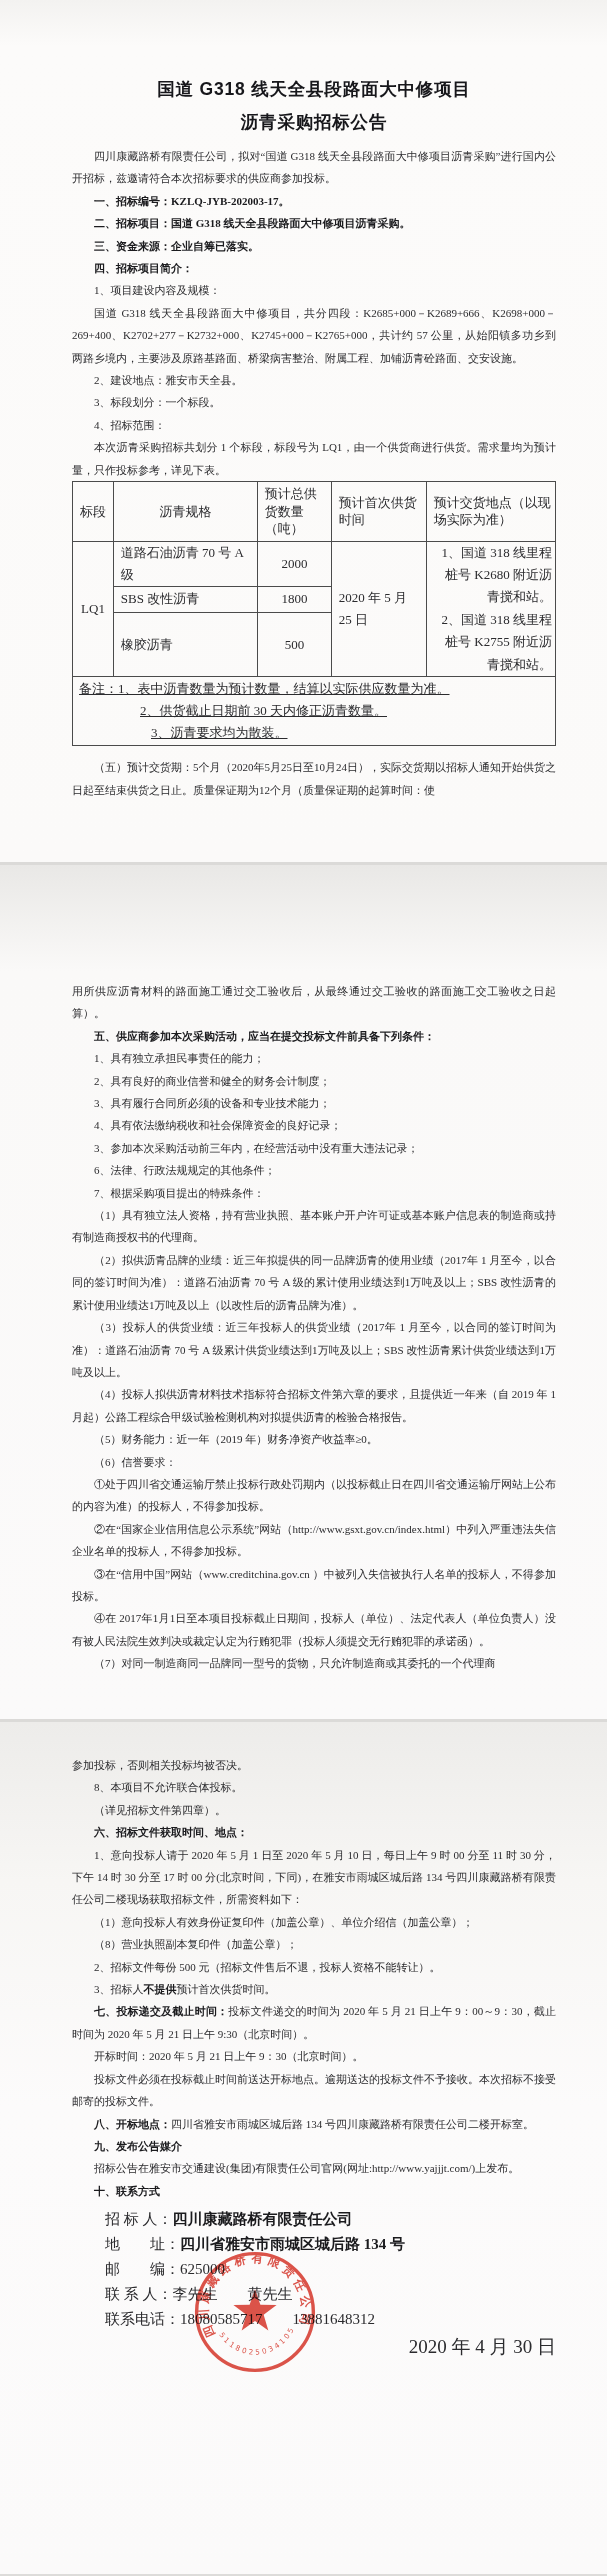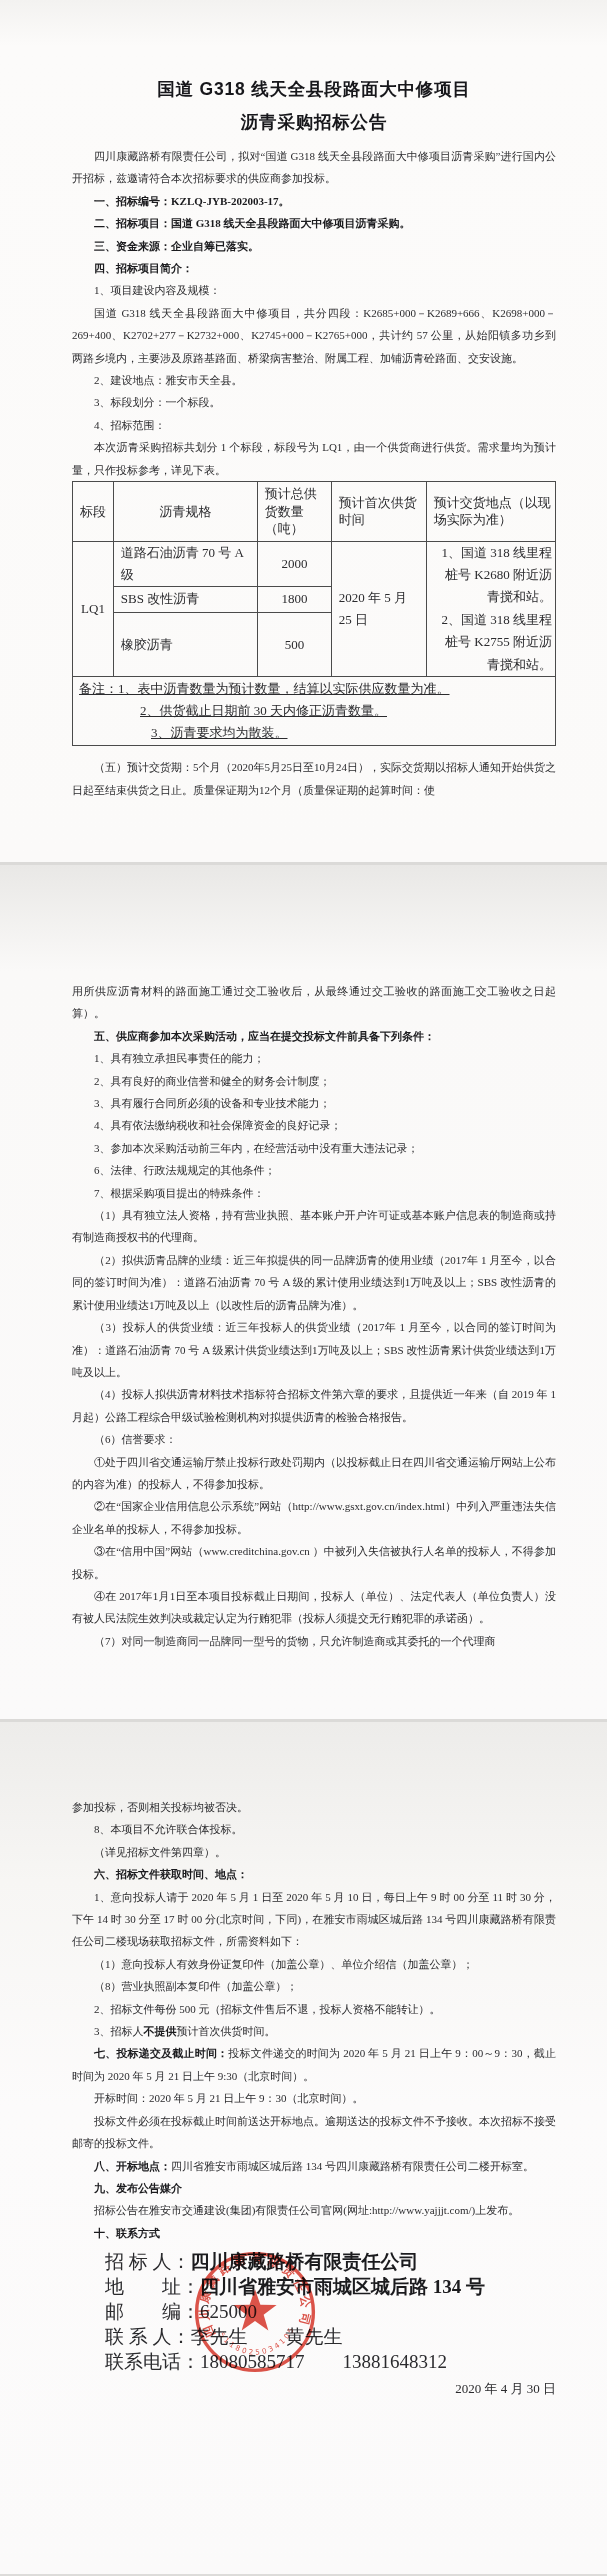--- a/index.html
+++ b/index.html
@@ -2,43 +2,43 @@
 <html style="font-size:12px"><head>
 <meta charset="utf-8">
 <style>
   html,body{margin:0;padding:0;background:#e7e6e4;}
   .doc{position:relative;width:607px;height:2576px;margin:0;background:#4c1d95;overflow:hidden;
        font-family:"Liberation Serif","DejaVu Serif",serif;color:#2b2b2e;}
   .page{position:relative;box-sizing:border-box;width:607px;padding-left:72px;padding-right:51px;overflow:hidden;}
   .page1{height:862px;padding-top:73px;background:linear-gradient(180deg,#f3f2f0 0,#fcfbfa 46px,#fbfaf9 100%);}
   .sep{height:3px;background:#dbdad8;}
   .page2{height:854px;padding-top:115px;background:linear-gradient(180deg,#e9e8e6 0,#faf9f8 106px,#fbfafa 100%);}
-  .page3{height:854px;padding-top:74px;background:linear-gradient(180deg,#edecea 0,#f7f6f4 159px,#fcfbfb 45%,#fbfafa 100%);
+  .page3{height:854px;padding-top:32px;background:linear-gradient(180deg,#edecea 0,#f7f6f4 159px,#fcfbfb 45%,#fbfafa 100%);
          border-bottom:2.3px solid #dddcda;}
   .title{margin:0 0 6px 0;text-align:center;font-family:"Liberation Sans","DejaVu Sans",sans-serif;
          font-weight:700;font-size:17.5px;line-height:33px;color:#17171b;letter-spacing:0.8px;}
   .title span{display:block;}
   .ln{margin:0;font-size:11px;line-height:22.4px;text-align:justify;color:#2b2b2e;}
   .ind{text-indent:2em;}
   .bold{font-weight:700;color:#1b1b1e;}
   b{color:#1b1b1e;}
   .tbl{border-collapse:collapse;width:484px;table-layout:fixed;font-size:13px;color:#2b2b2e;}
   .tbl td,.tbl th{border:0.8px solid #4b4b4b;vertical-align:middle;line-height:22px;font-weight:normal;
                   overflow:hidden;padding:0;}
   .tbl th{line-height:17.5px;padding:3px 4.6px;}
   .c{text-align:center;}
   .l{text-align:left;padding-left:6.8px !important;padding-right:3px !important;}
   .hrow{height:46px;} .r1{height:45px;} .r2{height:26.6px;} .r3{height:64px;} .rn{height:67px;}
   .loc div{line-height:22.4px;text-align:right;}
   .notes-cell{padding:0.8px 6px !important;vertical-align:top !important;text-decoration:underline;}
   .note{line-height:22px;text-align:left;}
   .n2{padding-left:61px;} .n3{padding-left:72px;}
   .contact{margin-top:4.6px;padding-left:33px;}
-  .cln{margin:0;font-size:19px;line-height:25px;text-align:left;}
-  .date{margin:3px 0 0 0;font-size:13px;line-height:23px;text-align:right;}
+  .cln{margin:0;font-size:15px;line-height:25px;text-align:left;}
+  .date{margin:3px 0 0 0;font-size:19px;line-height:23px;text-align:right;}
   .seal{position:absolute;left:183px;top:518px;width:144px;height:144px;opacity:.85;mix-blend-mode:multiply;
         pointer-events:none;}
   .seal .stxt{font-family:"Liberation Serif","DejaVu Serif",serif;font-weight:700;font-size:15.5px;letter-spacing:5.8px;}
   .seal .snum{font-family:"DejaVu Sans","Liberation Sans",sans-serif;font-size:9.5px;letter-spacing:3.5px;}
 </style>
 </head>
 <body>
 
 <div class="doc">
 
@@ -115,20 +115,21 @@
     <p class="ln ind">2、具有良好的商业信誉和健全的财务会计制度；</p>
     <p class="ln ind">3、具有履行合同所必须的设备和专业技术能力；</p>
     <p class="ln ind">4、具有依法缴纳税收和社会保障资金的良好记录；</p>
     <p class="ln ind">3、参加本次采购活动前三年内，在经营活动中没有重大违法记录；</p>
     <p class="ln ind">6、法律、行政法规规定的其他条件；</p>
     <p class="ln ind">7、根据采购项目提出的特殊条件：</p>
     <p class="ln ind">（1）具有独立法人资格，持有营业执照、基本账户开户许可证或基本账户信息表的制造商或持有制造商授权书的代理商。</p>
     <p class="ln ind">（2）拟供沥青品牌的业绩：近三年拟提供的同一品牌沥青的使用业绩（2017年 1 月至今，以合同的签订时间为准）：道路石油沥青 70 号 A 级的累计使用业绩达到1万吨及以上；SBS 改性沥青的累计使用业绩达1万吨及以上（以改性后的沥青品牌为准）。</p>
     <p class="ln ind">（3）投标人的供货业绩：近三年投标人的供货业绩（2017年 1 月至今，以合同的签订时间为准）：道路石油沥青 70 号 A 级累计供货业绩达到1万吨及以上；SBS 改性沥青累计供货业绩达到1万吨及以上。</p>
     <p class="ln ind">（4）投标人拟供沥青材料技术指标符合招标文件第六章的要求，且提供近一年来（自 2019 年 1 月起）公路工程综合甲级试验检测机构对拟提供沥青的检验合格报告。</p>
+    <p class="ln ind">（5）财务能力：近一年（2019 年）财务净资产收益率≥0。</p>
     <p class="ln ind">（6）信誉要求：</p>
     <p class="ln ind">①处于四川省交通运输厅禁止投标行政处罚期内（以投标截止日在四川省交通运输厅网站上公布的内容为准）的投标人，不得参加投标。</p>
     <p class="ln ind">②在“国家企业信用信息公示系统”网站（http://www.gsxt.gov.cn/index.html）中列入严重违法失信企业名单的投标人，不得参加投标。</p>
     <p class="ln ind">③在“信用中国”网站（www.creditchina.gov.cn ）中被列入失信被执行人名单的投标人，不得参加投标。</p>
     <p class="ln ind">④在 2017年1月1日至本项目投标截止日期间，投标人（单位）、法定代表人（单位负责人）没有被人民法院生效判决或裁定认定为行贿犯罪（投标人须提交无行贿犯罪的承诺函）。</p>
     <p class="ln ind">（7）对同一制造商同一品牌同一型号的货物，只允许制造商或其委托的一个代理商</p>
   </section>
 
   <div class="sep"></div>
 

